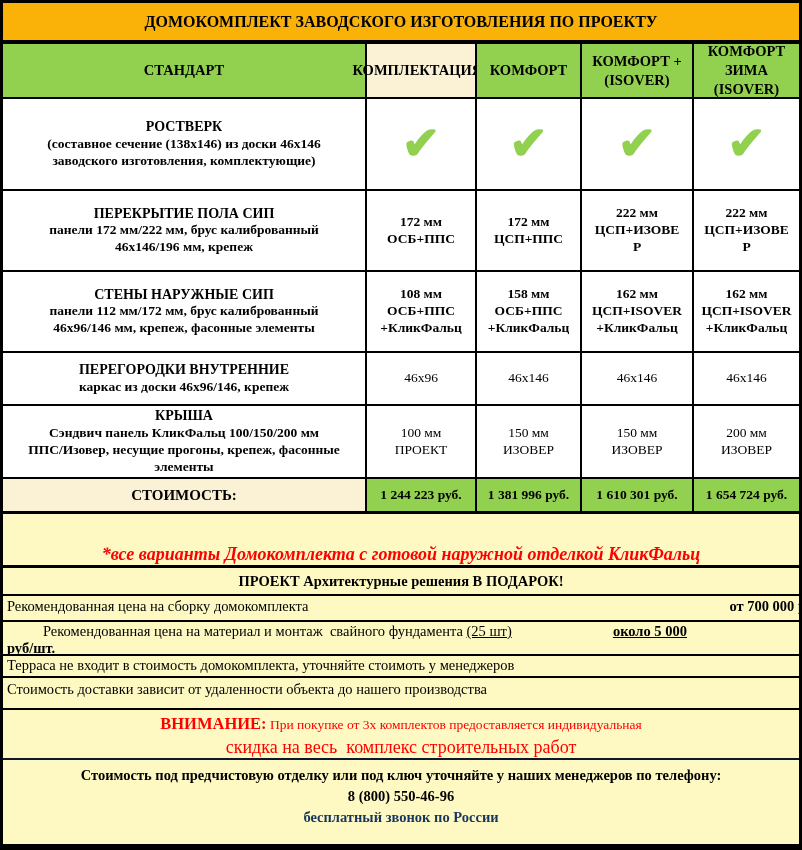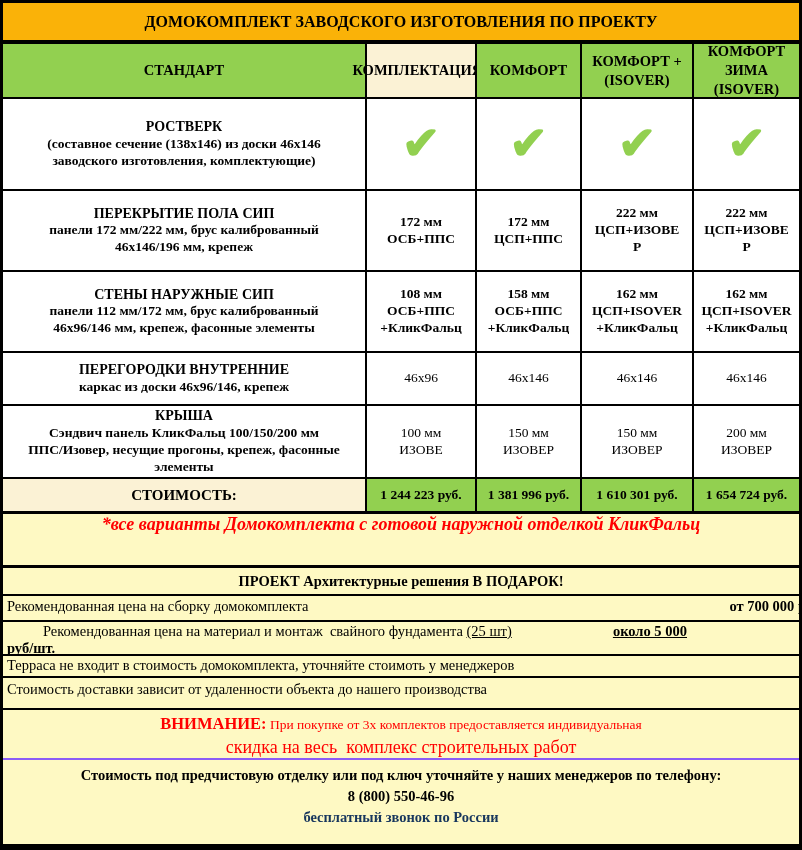--- a/index.html
+++ b/index.html
@@ -40,21 +40,21 @@
   .rt { font-weight:bold; font-size:14px; }
   .rs { font-weight:bold; font-size:13.5px; white-space:pre-line; }
   .val { font-size:13.5px; white-space:pre-line; }
   .vb  { font-weight:bold; }
   .check { font-size:46px; color:#92D050; line-height:1; font-weight:bold; }
   .price-label { background:#FBF2D5; font-weight:bold; font-size:15px; }
   .price-val { background:#92D050; font-weight:bold; font-size:13.5px; white-space:nowrap; }
   
   .note-red {
     flex:0 0 54px; border-bottom:3px solid #000;
-    display:flex; align-items:flex-start; justify-content:center;
+    display:flex; align-items:flex-end; justify-content:center;
     color:#FF0000; font-weight:bold; font-style:italic; font-size:18px;
   }
   .gift-row {
     flex:0 0 28px; border-bottom:2px solid #000;
     display:flex; align-items:center; justify-content:center;
     font-weight:bold; font-size:14.5px;
   }
   .assembly-row {
     flex:0 0 26px; border-bottom:2px solid #000;
     display:flex; justify-content:space-between; align-items:flex-start;
@@ -68,21 +68,21 @@
   .foundation-row .line1 { display:flex; justify-content:space-between; padding-right:112px;margin-left:36px; }
   .underline { text-decoration:underline; }
   .money-b { font-weight:bold; text-decoration:underline; white-space:nowrap; }
   .plain-row {
     border-bottom:2px solid #000; font-size:14.5px;
     display:flex; align-items:flex-start; padding:3px 0 0 4px;
   }
   .delivery-row { flex:0 0 32px; }
   .terrace-row { flex:0 0 22px; padding-top:1px; }
   .attention-block {
-    flex:0 0 50px; border-bottom:2px solid #8b5cf6;
+    flex:0 0 50px; border-bottom:2px solid #0f172a;
     display:flex; flex-direction:column; align-items:center; justify-content:flex-start;
     padding-top:4px; color:#FF0000;
   }
   .attention-l1 { font-size:13.5px; }
   .attention-l1 .att-label { font-weight:bold; font-size:16.5px; }
   .attention-l2 { font-size:18px; margin-top:3px; white-space:pre-wrap; }
   .contact-block {
     flex:1 1 auto;
     display:flex; flex-direction:column; align-items:center; justify-content:flex-start;
     padding-top:7px; font-weight:bold; font-size:14.5px;
@@ -164,21 +164,21 @@
     <div class="cell val">46х146</div>
     <div class="cell val">46х146</div>
 
     <div class="cell">
       <div class="rt">КРЫША</div>
       <div class="rs">Сэндвич панель КликФальц 100/150/200 мм
 ППС/Изовер, несущие прогоны, крепеж, фасонные
 элементы</div>
     </div>
     <div class="cell val">100 мм
-ИЗОВЕ</div>
+ПРОЕКТ</div>
     <div class="cell val">150 мм
 ИЗОВЕР</div>
     <div class="cell val">150 мм
 ИЗОВЕР</div>
     <div class="cell val">200 мм
 ИЗОВЕР</div>
 
     <div class="cell price-label">СТОИМОСТЬ:</div>
     <div class="cell price-val">1 244 223 руб.</div>
     <div class="cell price-val">1 381 996 руб.</div>

